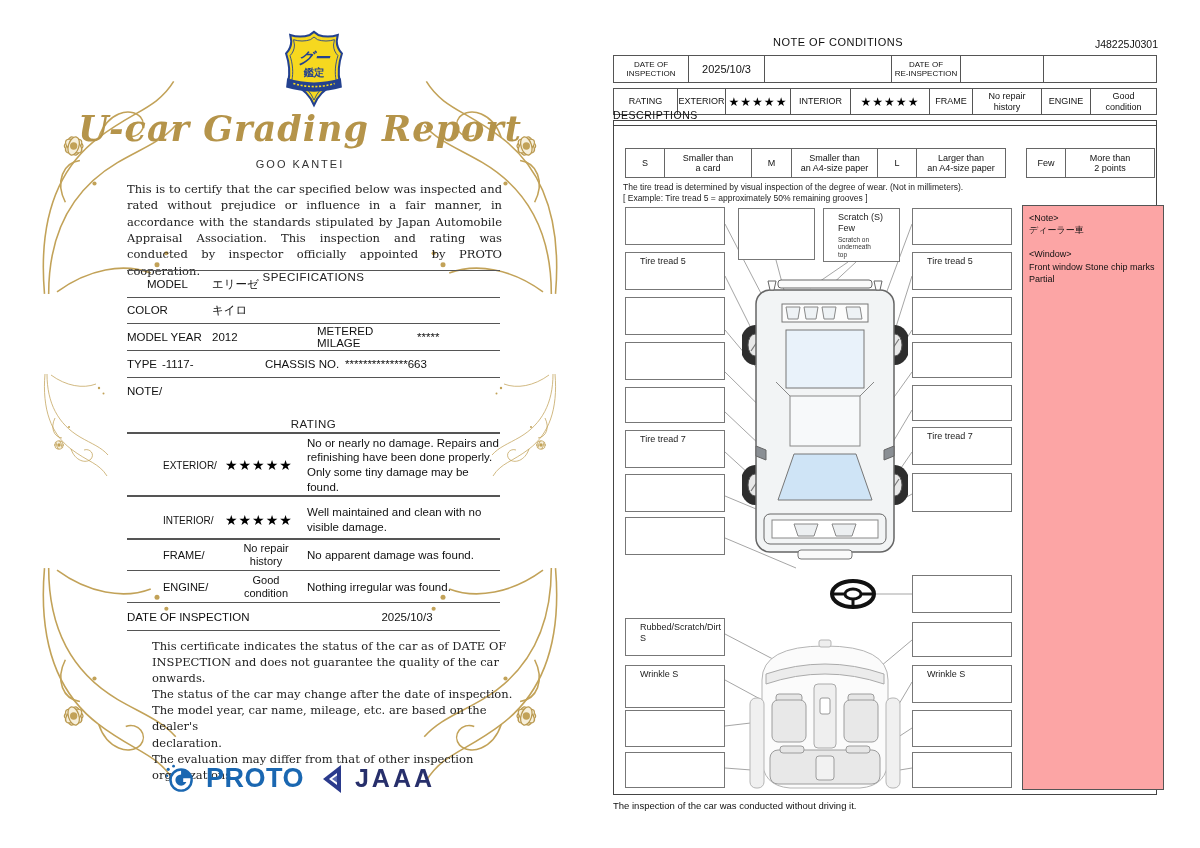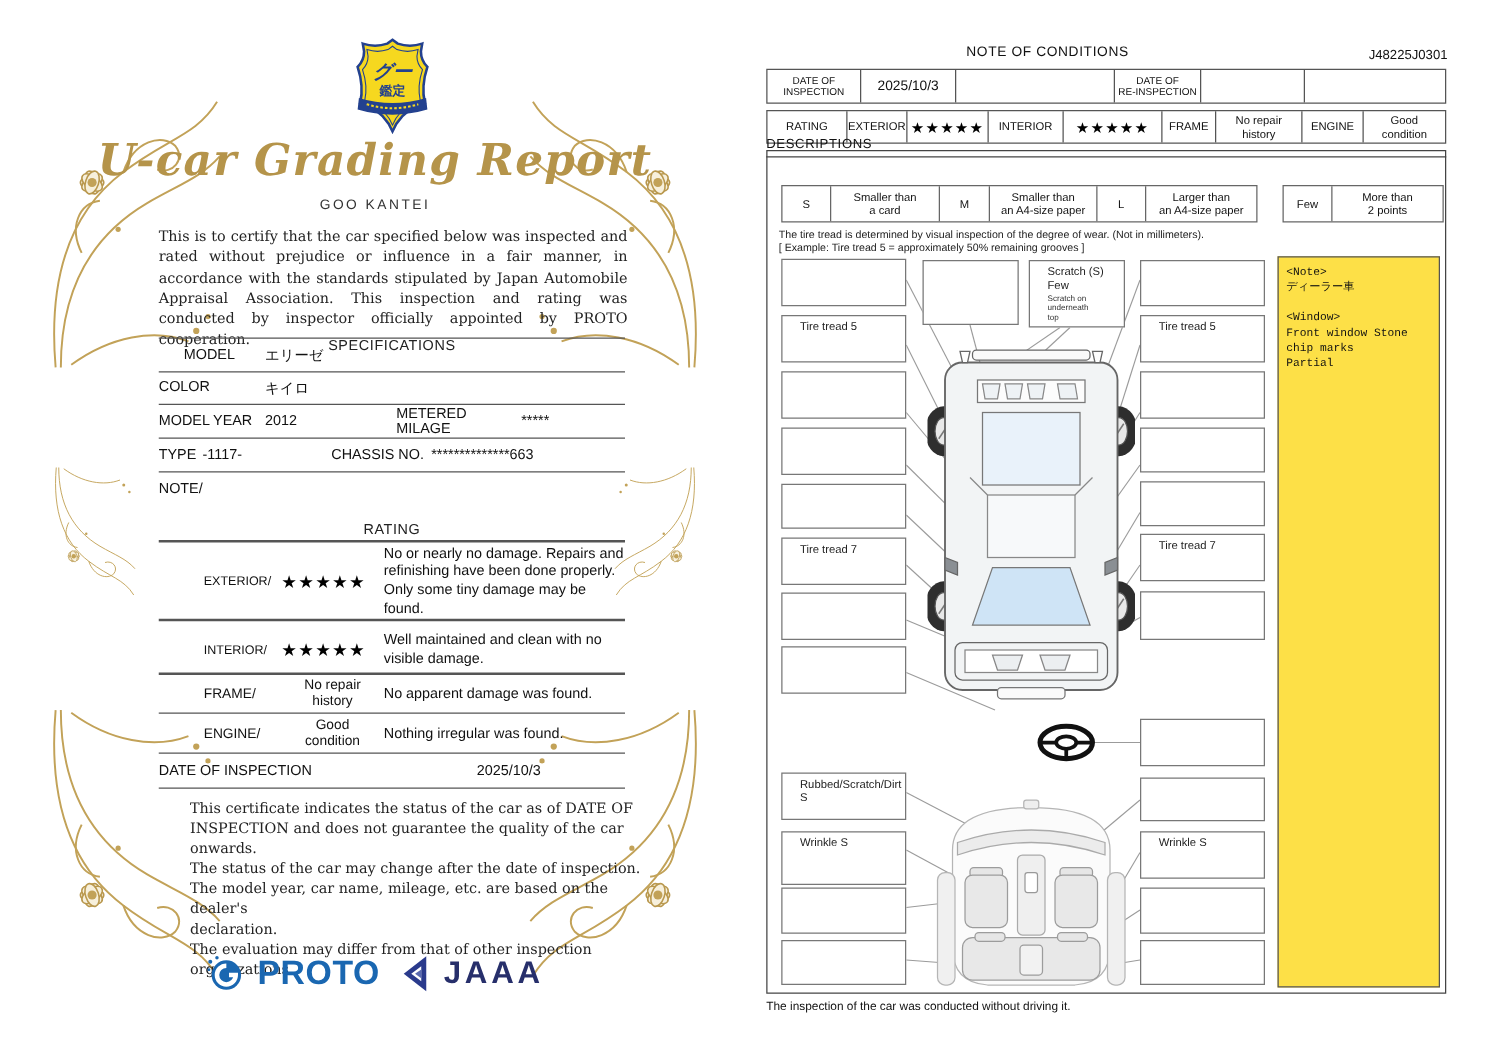--- a/index.html
+++ b/index.html
@@ -57,23 +57,23 @@
           text-align:left;font-size:10.5px;letter-spacing:.5px;color:#111;
           border-bottom:1px solid #444;box-sizing:border-box;}
   .legend{position:absolute;display:flex;border:1px solid #666;box-sizing:border-box;height:30px;}
   .lcell{border-right:1px solid #666;display:flex;align-items:center;justify-content:center;
          text-align:center;box-sizing:border-box;font-size:9px;line-height:1.15;color:#111;}
   .lcell:last-child{border-right:none;}
   .tread{position:absolute;left:23px;font-size:8.5px;color:#222;}
   .dbox{position:absolute;border:1px solid #777;background:#fff;box-sizing:border-box;
         font-size:9px;color:#222;padding:3px 14px;line-height:1.2;}
   .dbox .sub{font-size:6.5px;color:#333;margin-top:2px;}
-  .note-panel{position:absolute;left:422px;top:177px;width:130px;height:585px;
+  .note-panel{position:absolute;left:422px;top:177px;width:142px;height:585px;
               border:1px solid #555;box-sizing:border-box;padding:6px;font-size:9px;
-              line-height:1.35;color:#111;background:#fde047;font-family:Liberation Mono, monospace;}
+              line-height:1.35;color:#111;background:#fca5a5;}
   .rp-foot{position:absolute;left:13px;top:772px;font-size:9.5px;color:#111;}
   .lines-svg{position:absolute;left:0;top:0;width:560px;height:800px;pointer-events:none;}
   .car-svg{position:absolute;left:142px;top:250px;width:166px;height:284px;}
   .int-svg{position:absolute;left:142px;top:610px;width:166px;height:154px;}
   .steer-svg{position:absolute;left:228px;top:550px;width:50px;height:32px;}
 </style>
 </head>
 <body>
 
 <svg width="0" height="0" style="position:absolute">

